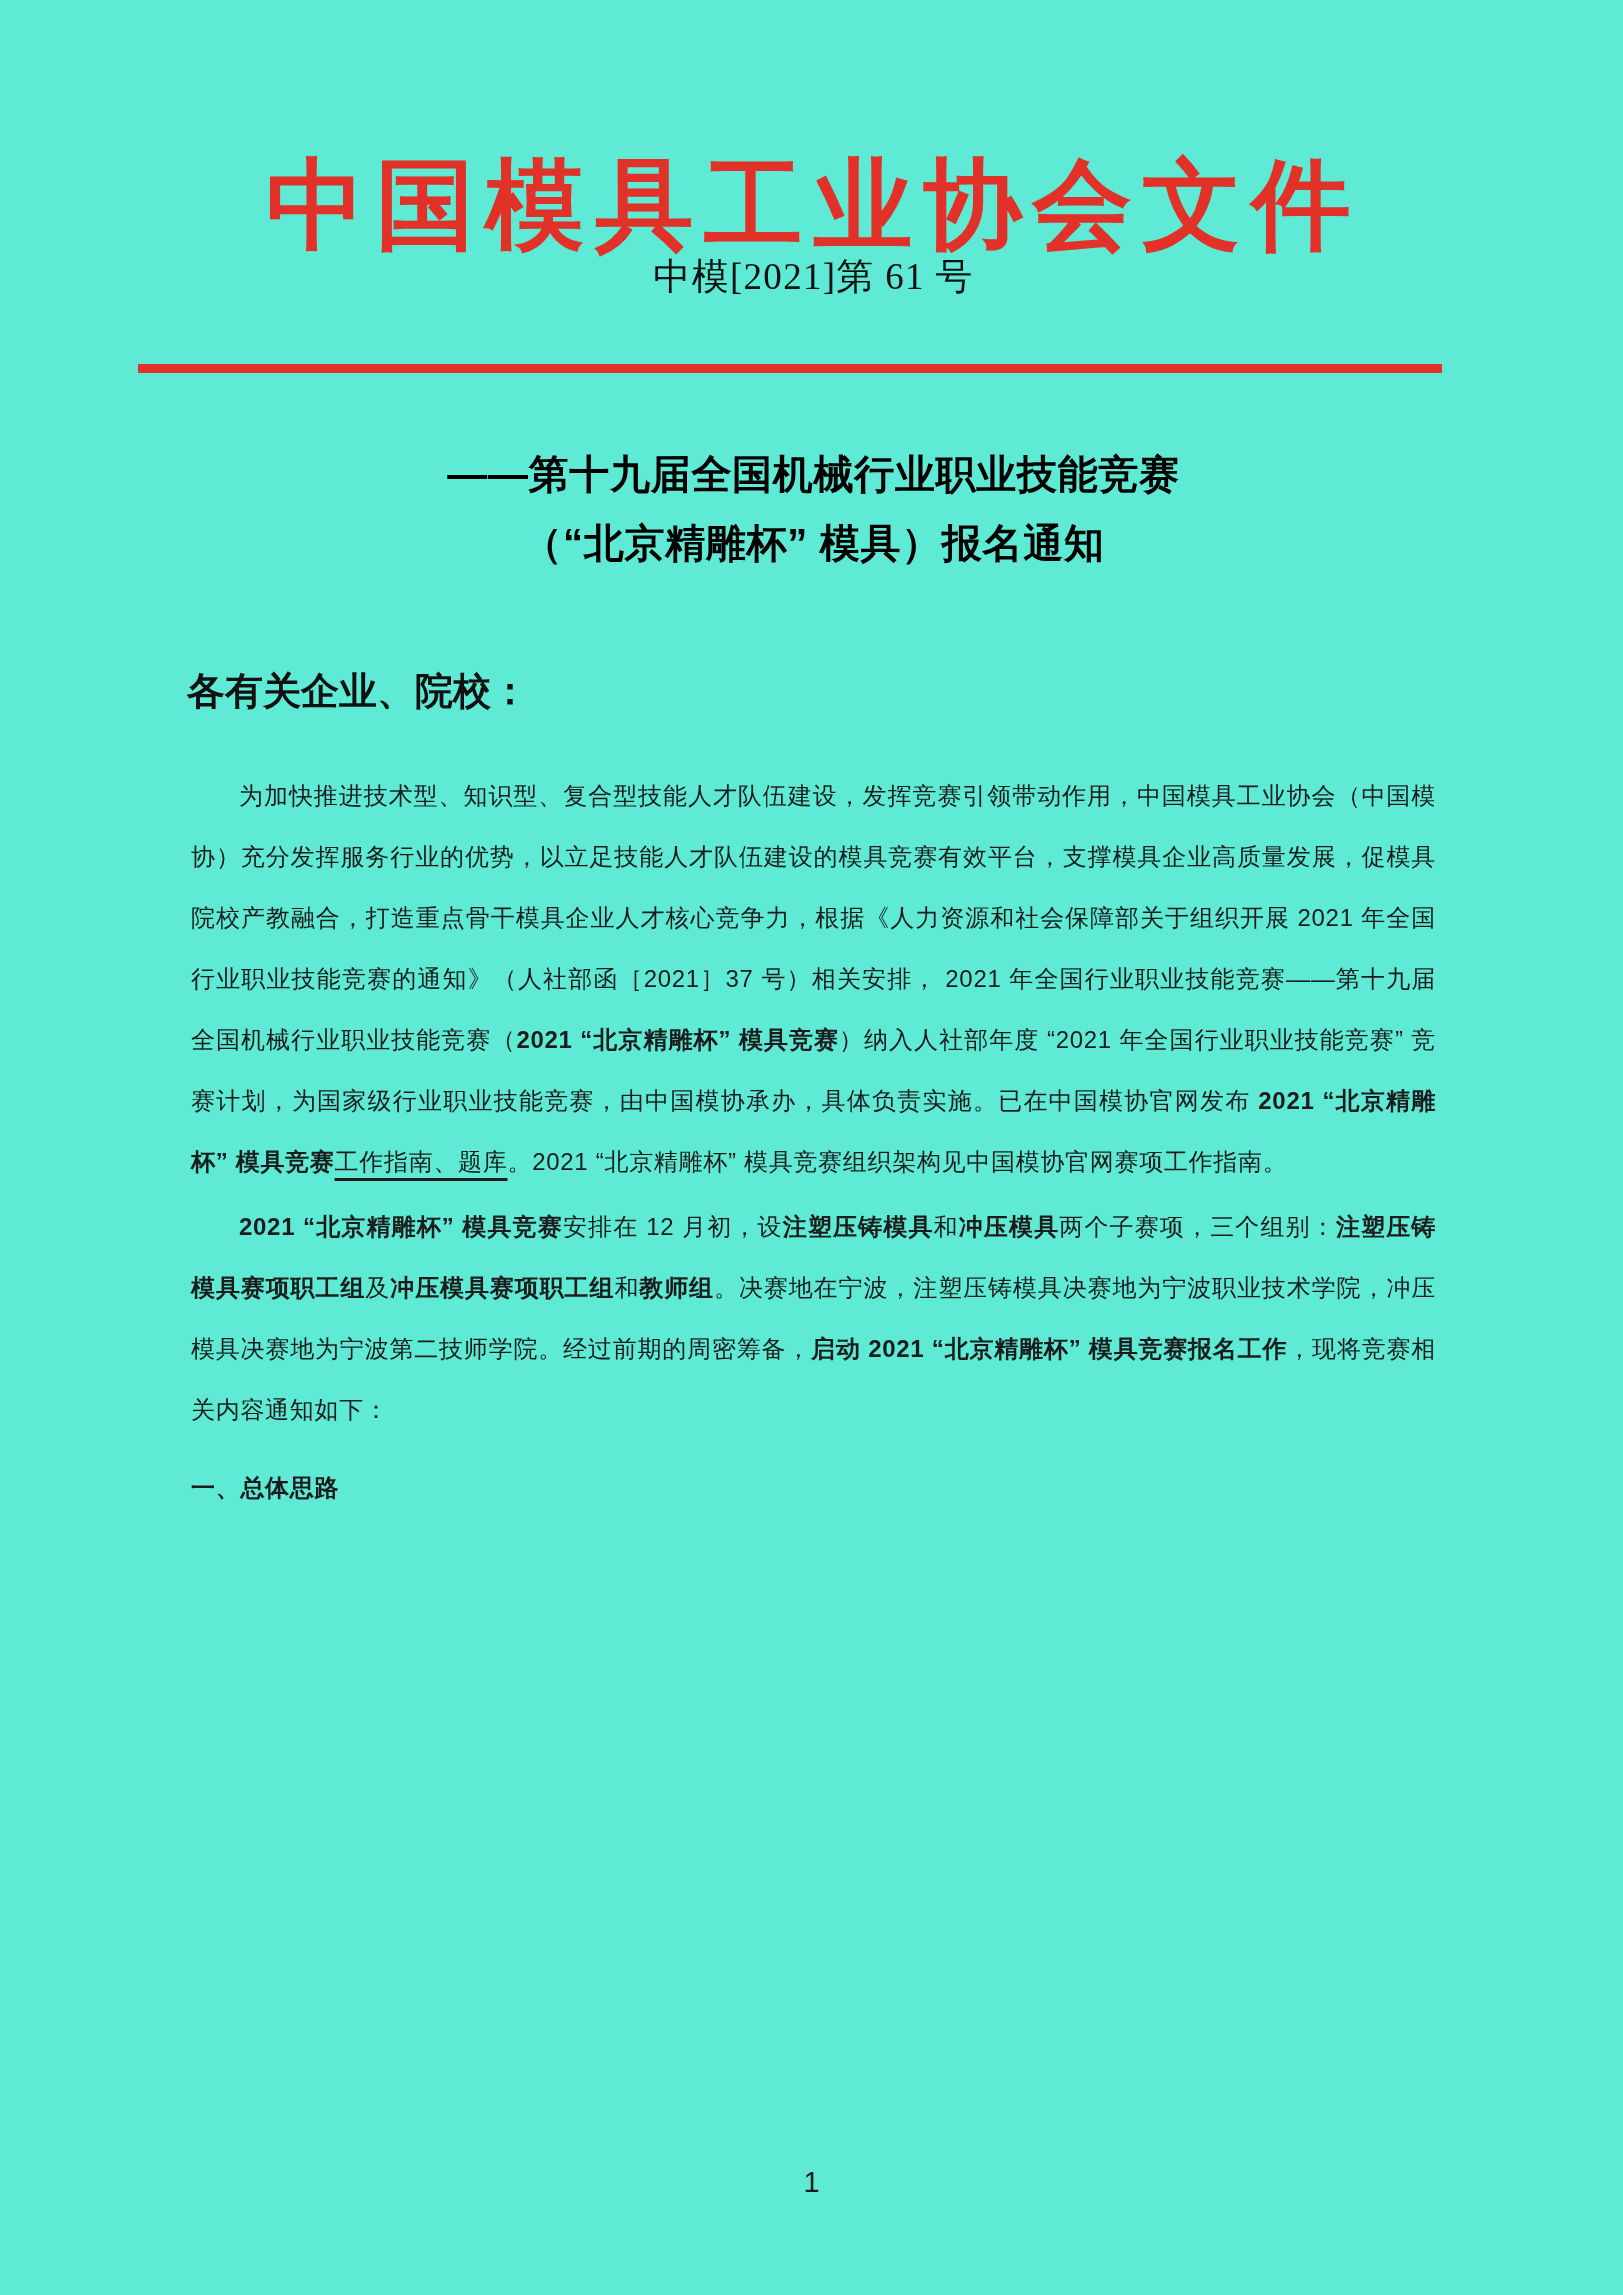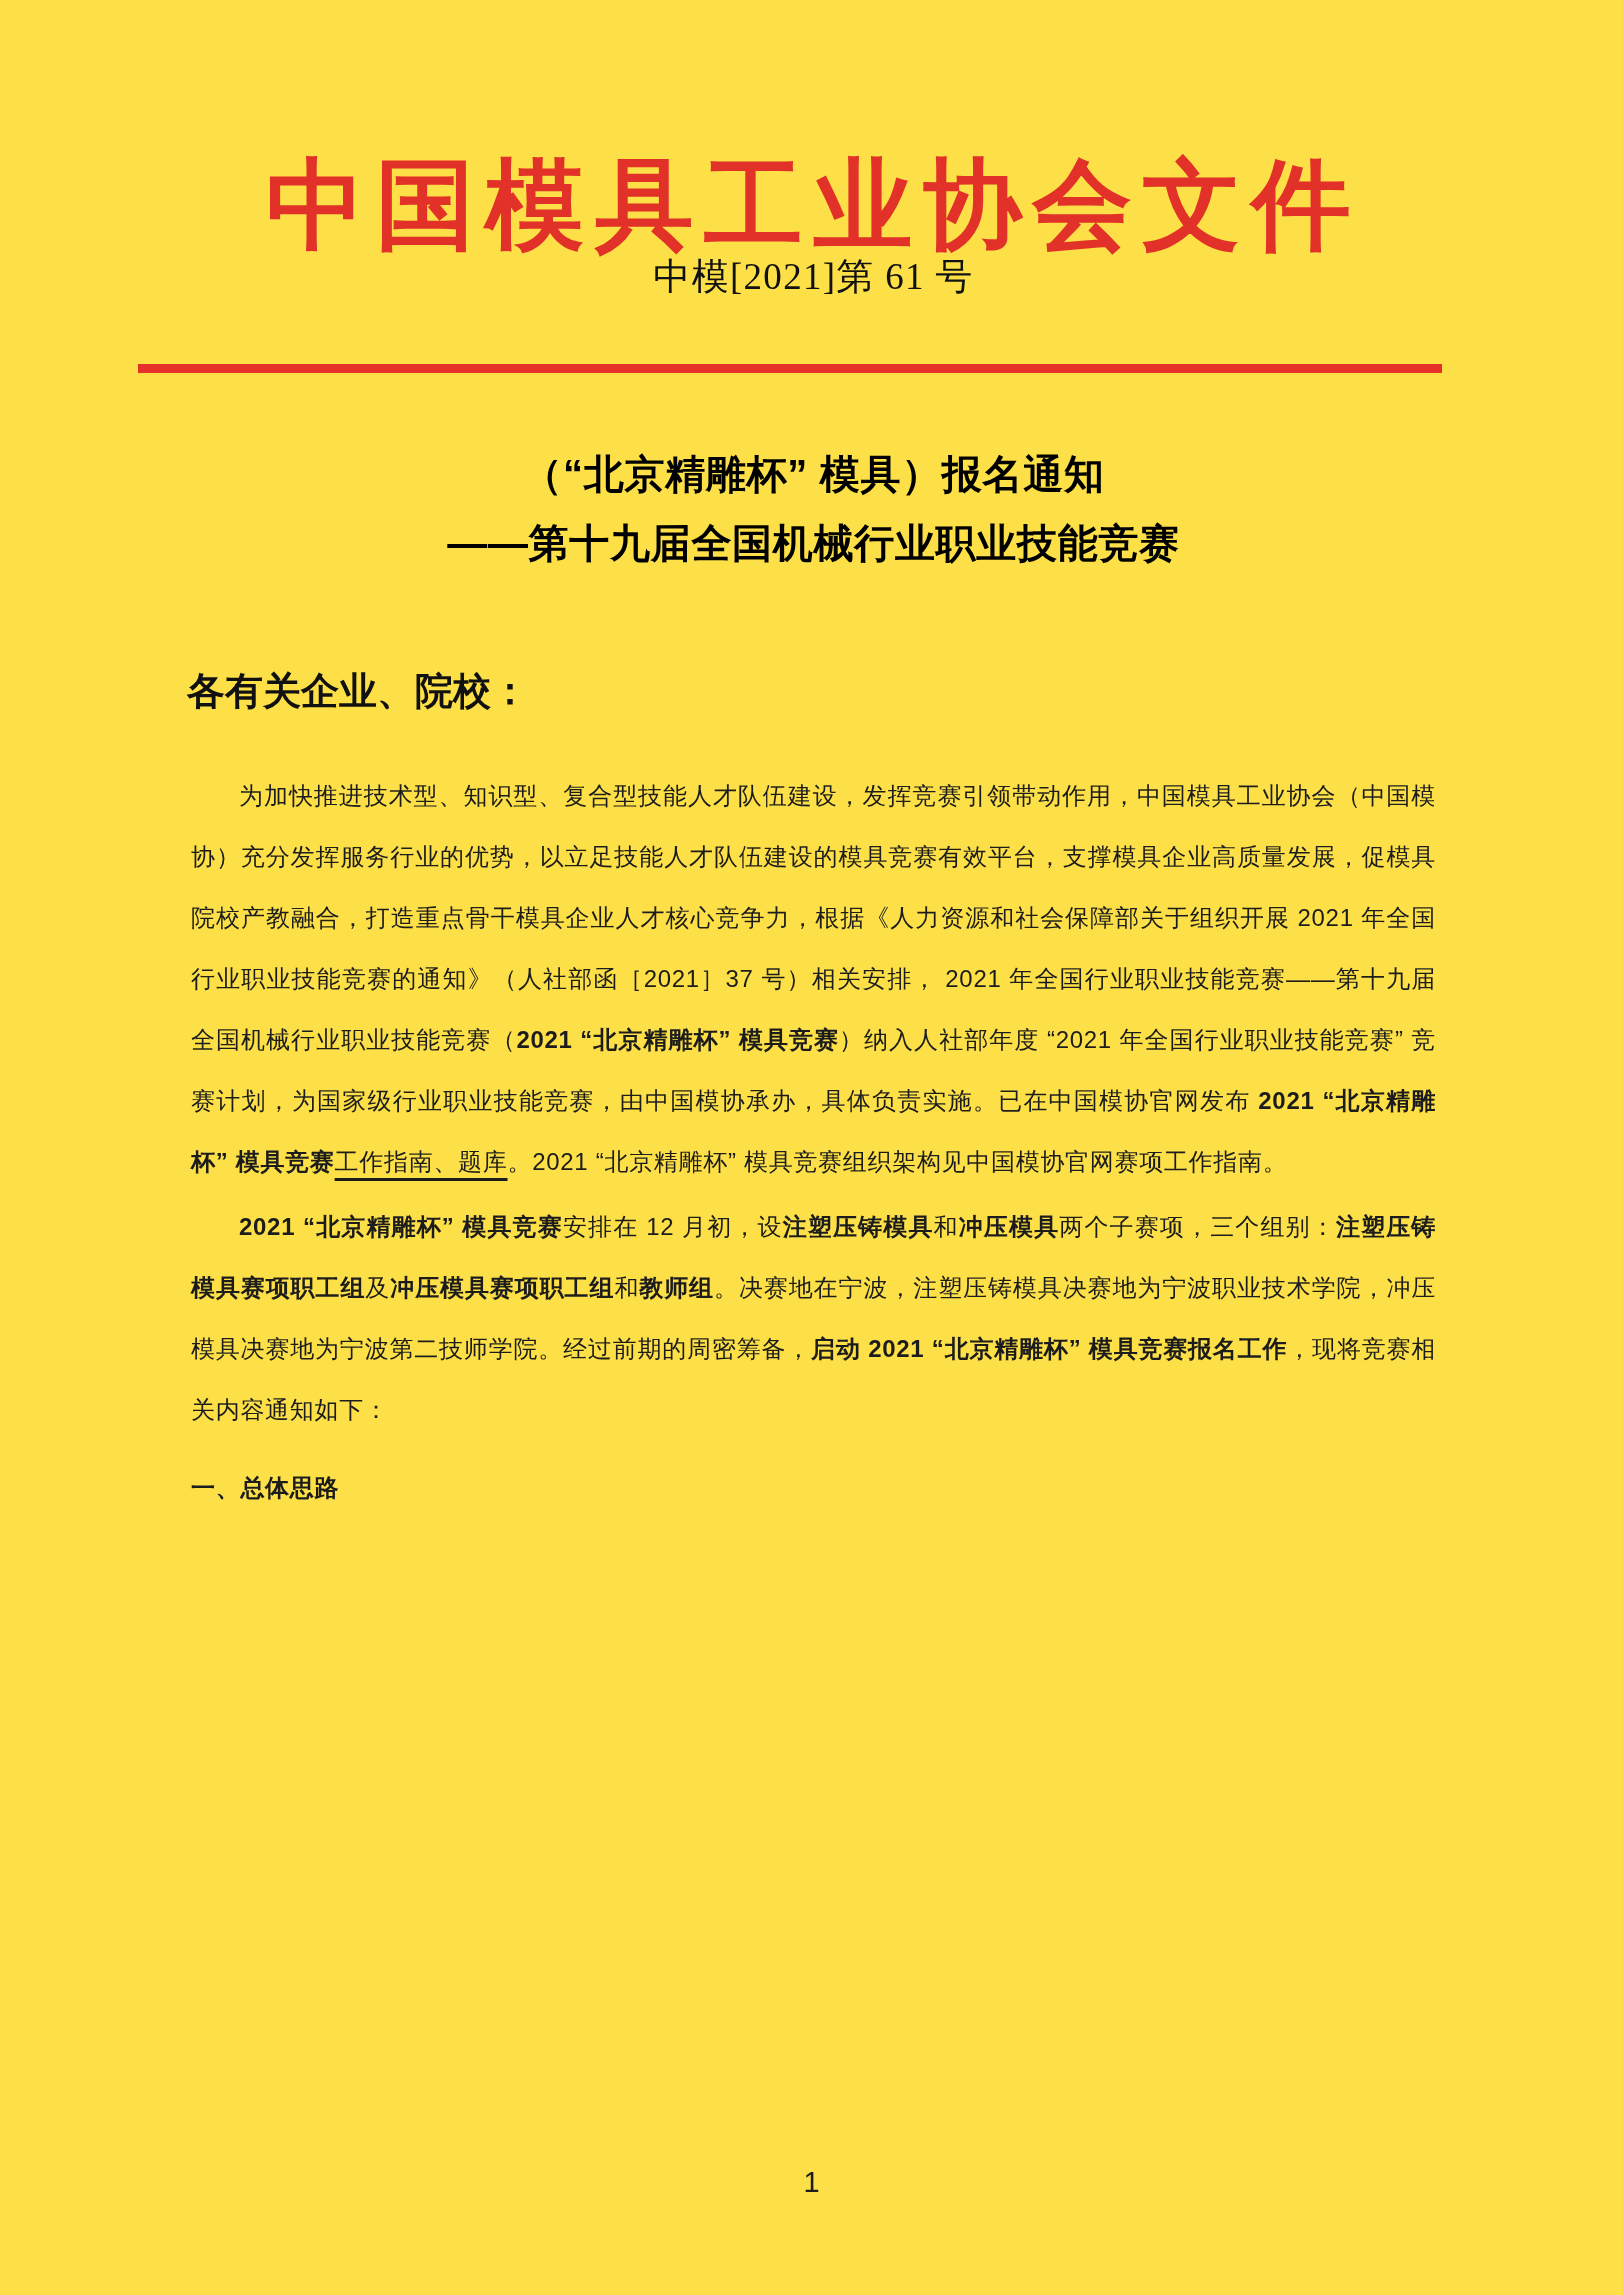--- a/index.html
+++ b/index.html
@@ -5,21 +5,21 @@
   html, body {
     margin: 0;
     padding: 0;
     background: #ffffff;
   }
   .page {
     position: relative;
     width: 1623px;
     height: 2295px;
     margin: 0 auto;
-    background: #fde047;
+    background: #5eead4;
     box-sizing: border-box;
     padding: 0 183px 0 187px;
     overflow: hidden;
     color: #1c1c1c;
     font-family: "Liberation Sans", sans-serif;
   }
   .masthead {
     margin-top: 154px;
     text-align: center;
     font-family: "Liberation Serif", serif;
@@ -100,22 +100,22 @@
 
 <div class="page">
 
   <div class="masthead">中国模具工业协会文件</div>
 
   <div class="doc-number">中模[2021]第 61 号</div>
 
   <div class="red-rule"></div>
 
   <div class="title-block">
+    <div>——第十九届全国机械行业职业技能竞赛</div>
     <div>（“北京精雕杯” 模具）报名通知</div>
-    <div>——第十九届全国机械行业职业技能竞赛</div>
   </div>
 
   <div class="salutation">各有关企业、院校：</div>
 
   <div class="body-text" id="body-blocks">
       <p class="para"><span>为加快推进技术型、知识型、复合型技能人才队伍建设，发挥竞赛引领带动作用，中国模具工业协会（中国模协）充分发挥服务行业的优势，以立足技能人才队伍建设的模具竞赛有效平台，支撑模具企业高质量发展，促模具院校产教融合，打造重点骨干模具企业人才核心竞争力，根据《人力资源和社会保障部关于组织开展 2021 年全国行业职业技能竞赛的通知》（人社部函［2021］37 号）相关安排， 2021 年全国行业职业技能竞赛——第十九届全国机械行业职业技能竞赛（</span><span class="b">2021 “北京精雕杯” 模具竞赛</span><span>）纳入人社部年度 “2021 年全国行业职业技能竞赛” 竞赛计划，为国家级行业职业技能竞赛，由中国模协承办，具体负责实施。已在中国模协官网发布 </span><span class="b">2021 “北京精雕杯” 模具竞赛</span><span class="u">工作指南、题库</span><span>。2021 “北京精雕杯” 模具竞赛组织架构见中国模协官网赛项工作指南。</span></p>
       <p class="para"><span class="b">2021 “北京精雕杯” 模具竞赛</span><span>安排在 12 月初，设</span><span class="b">注塑压铸模具</span><span>和</span><span class="b">冲压模具</span><span>两个子赛项，三个组别：</span><span class="b">注塑压铸模具赛项职工组</span><span>及</span><span class="b">冲压模具赛项职工组</span><span>和</span><span class="b">教师组</span><span>。决赛地在宁波，注塑压铸模具决赛地为宁波职业技术学院，冲压模具决赛地为宁波第二技师学院。经过前期的周密筹备，</span><span class="b">启动 2021 “北京精雕杯” 模具竞赛报名工作</span><span>，现将竞赛相关内容通知如下：</span></p>
       <p class="heading"><span class="b">一、总体思路</span></p>
     </div>
 

